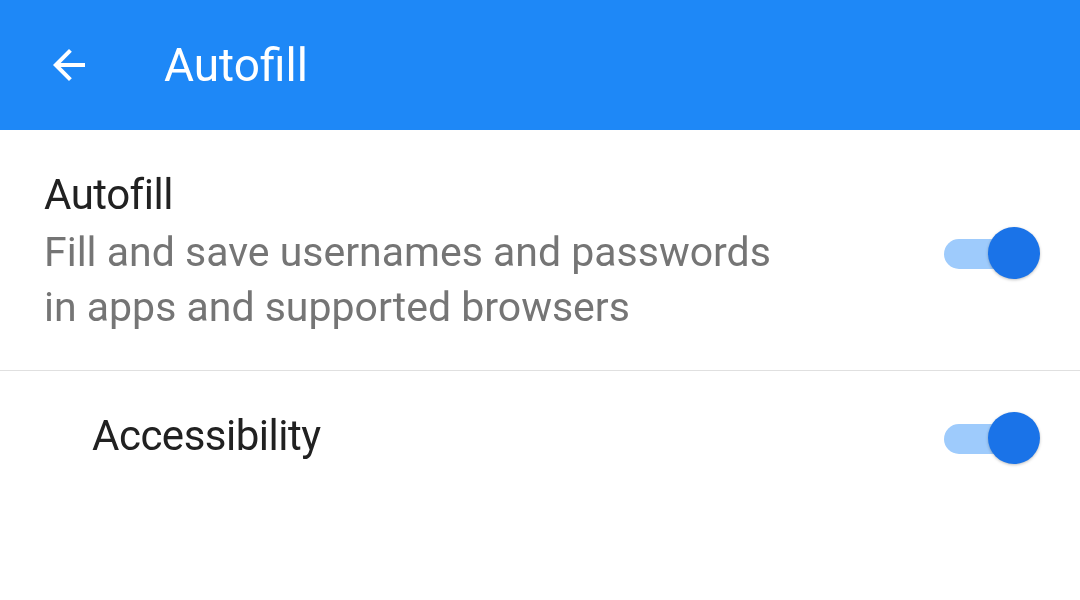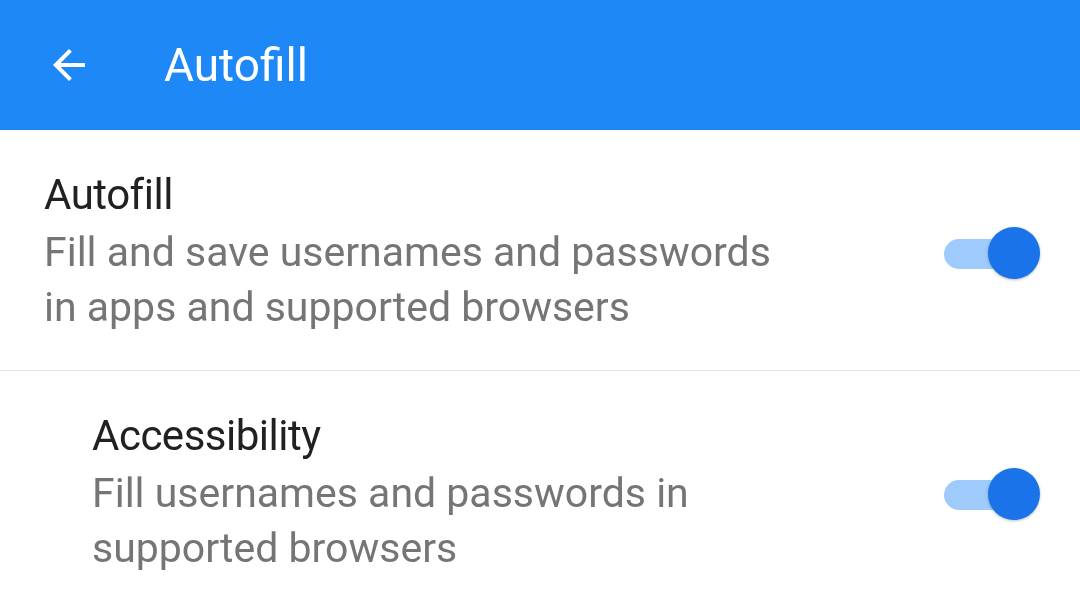--- a/index.html
+++ b/index.html
@@ -119,21 +119,20 @@
     </div>
     <div class="toggle">
       <div class="toggle-track"></div>
       <div class="toggle-thumb"></div>
     </div>
   </div>
 
   <div class="setting-row">
     <div class="setting-text">
       <div class="setting-title">Accessibility</div>
-      <div class="setting-description">Fill usernames and passwords in supported browsers</div>
     </div>
     <div class="toggle">
       <div class="toggle-track"></div>
       <div class="toggle-thumb"></div>
     </div>
   </div>
 
 </div>
 
 </body></html>

